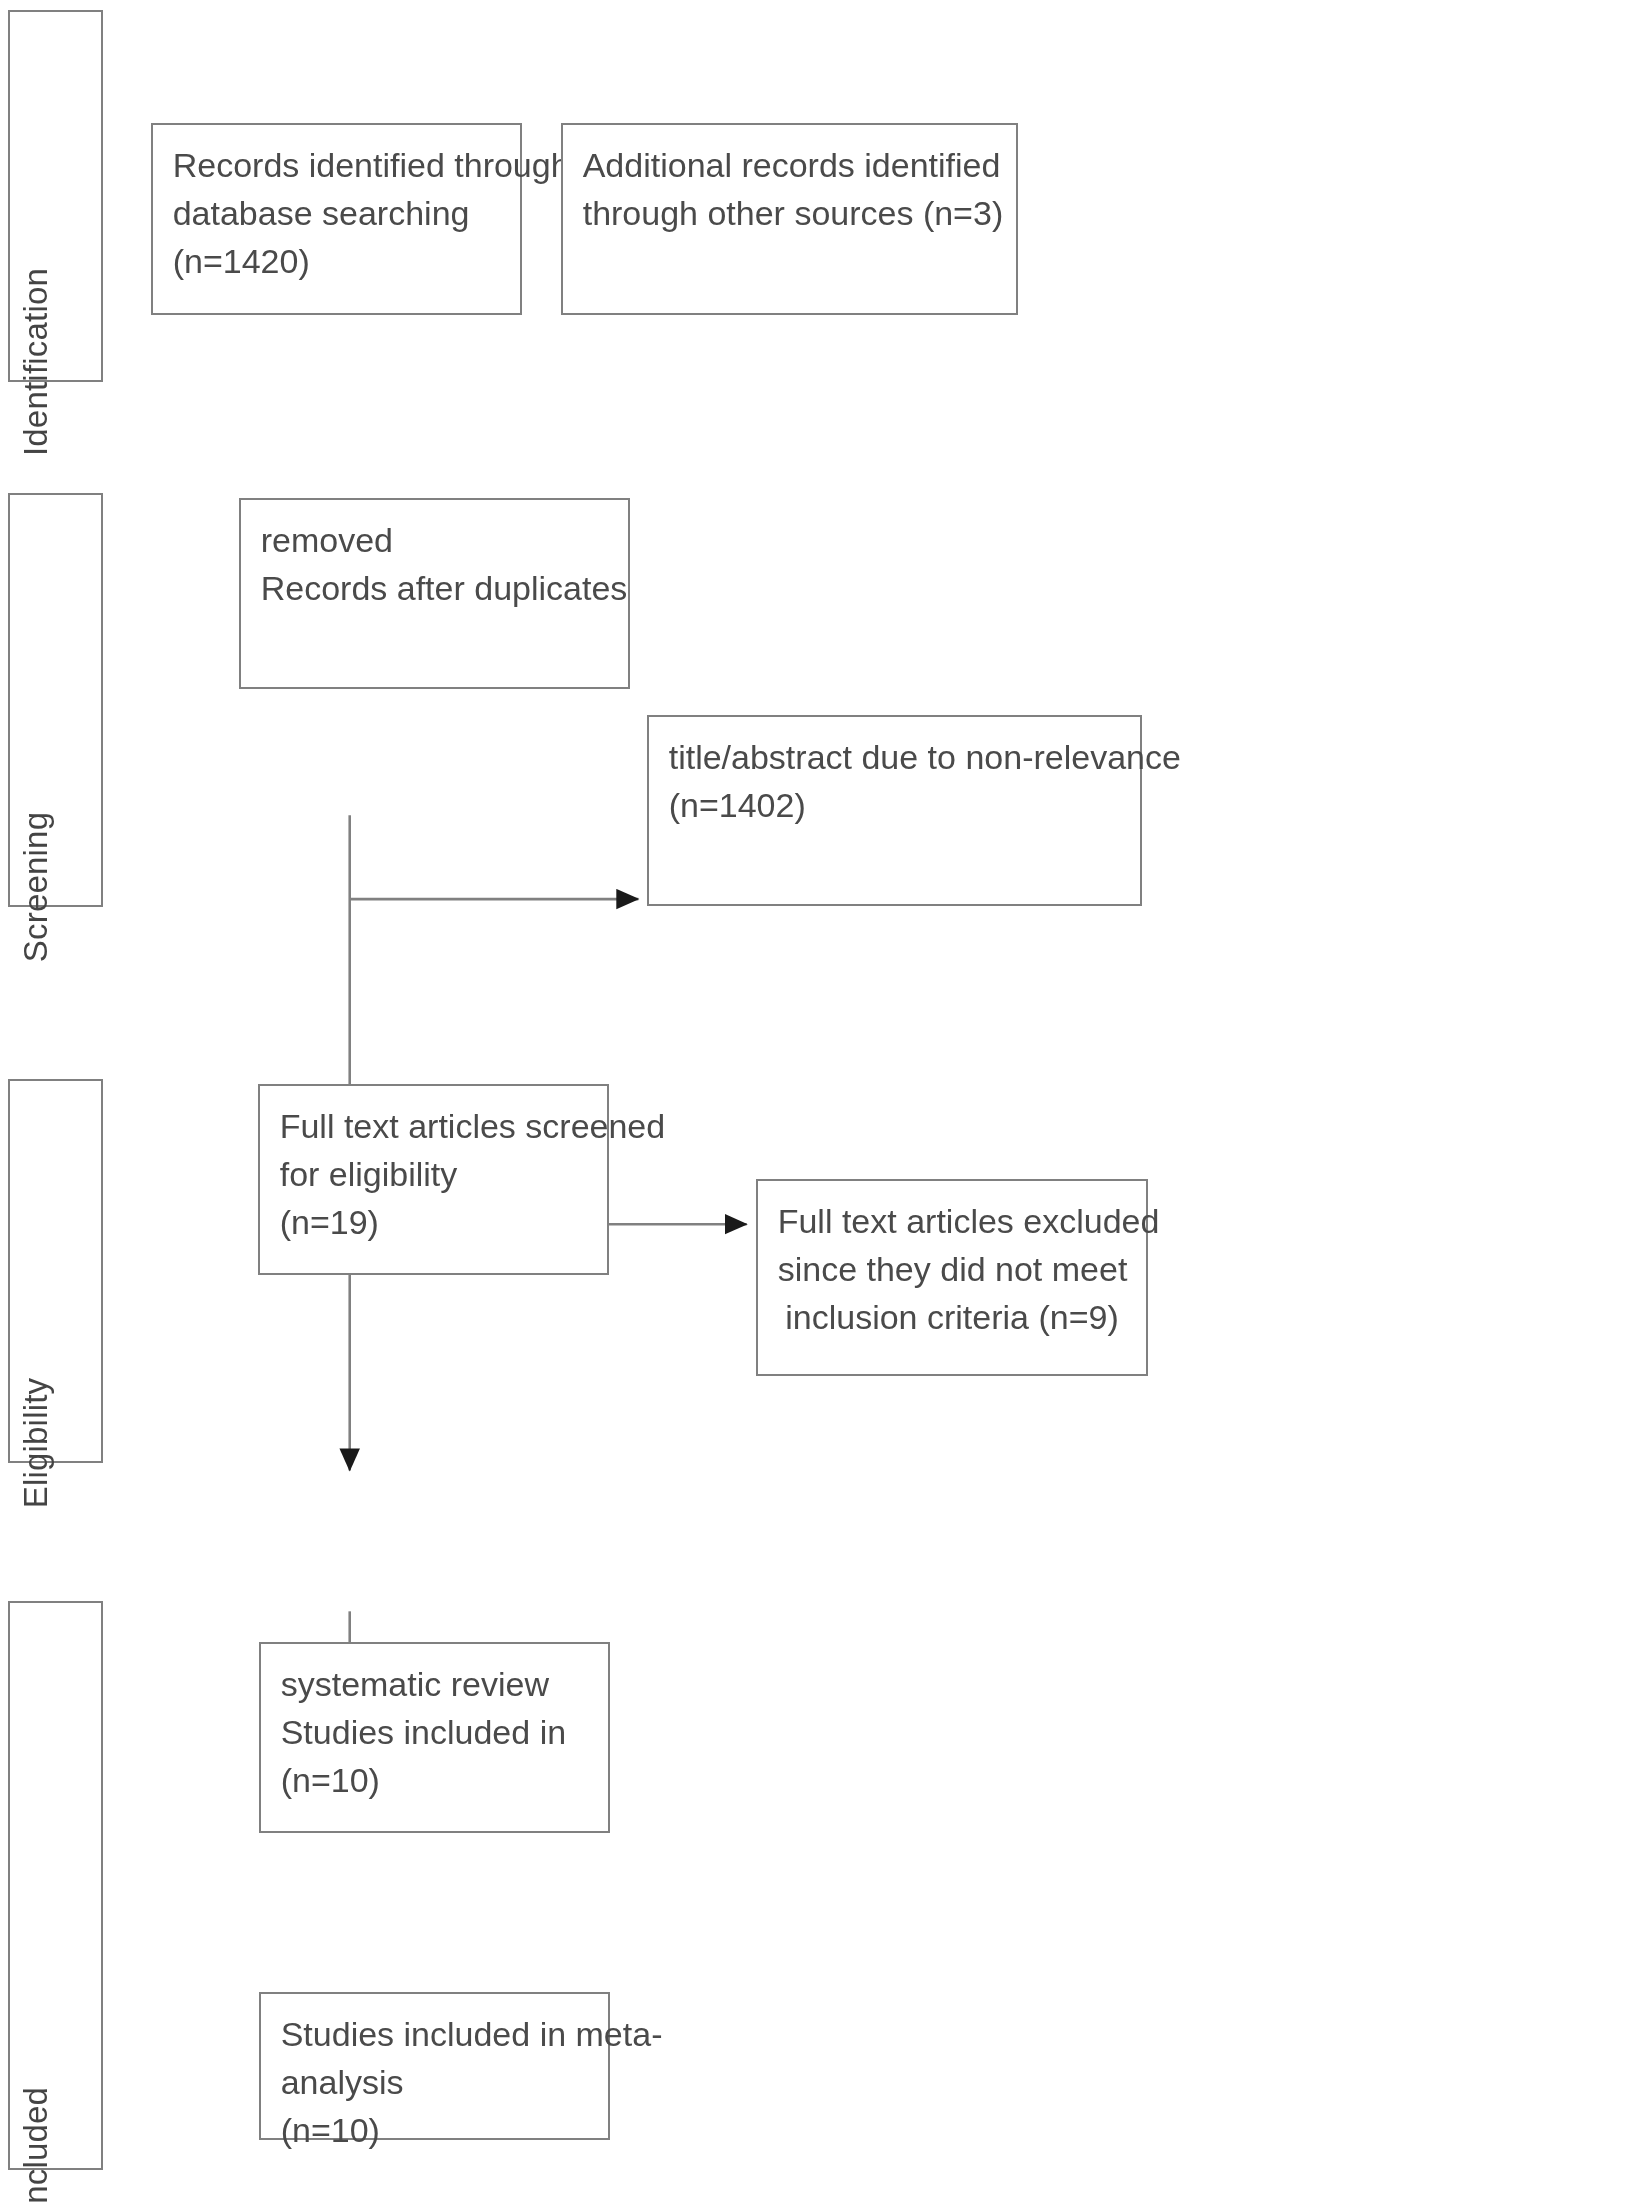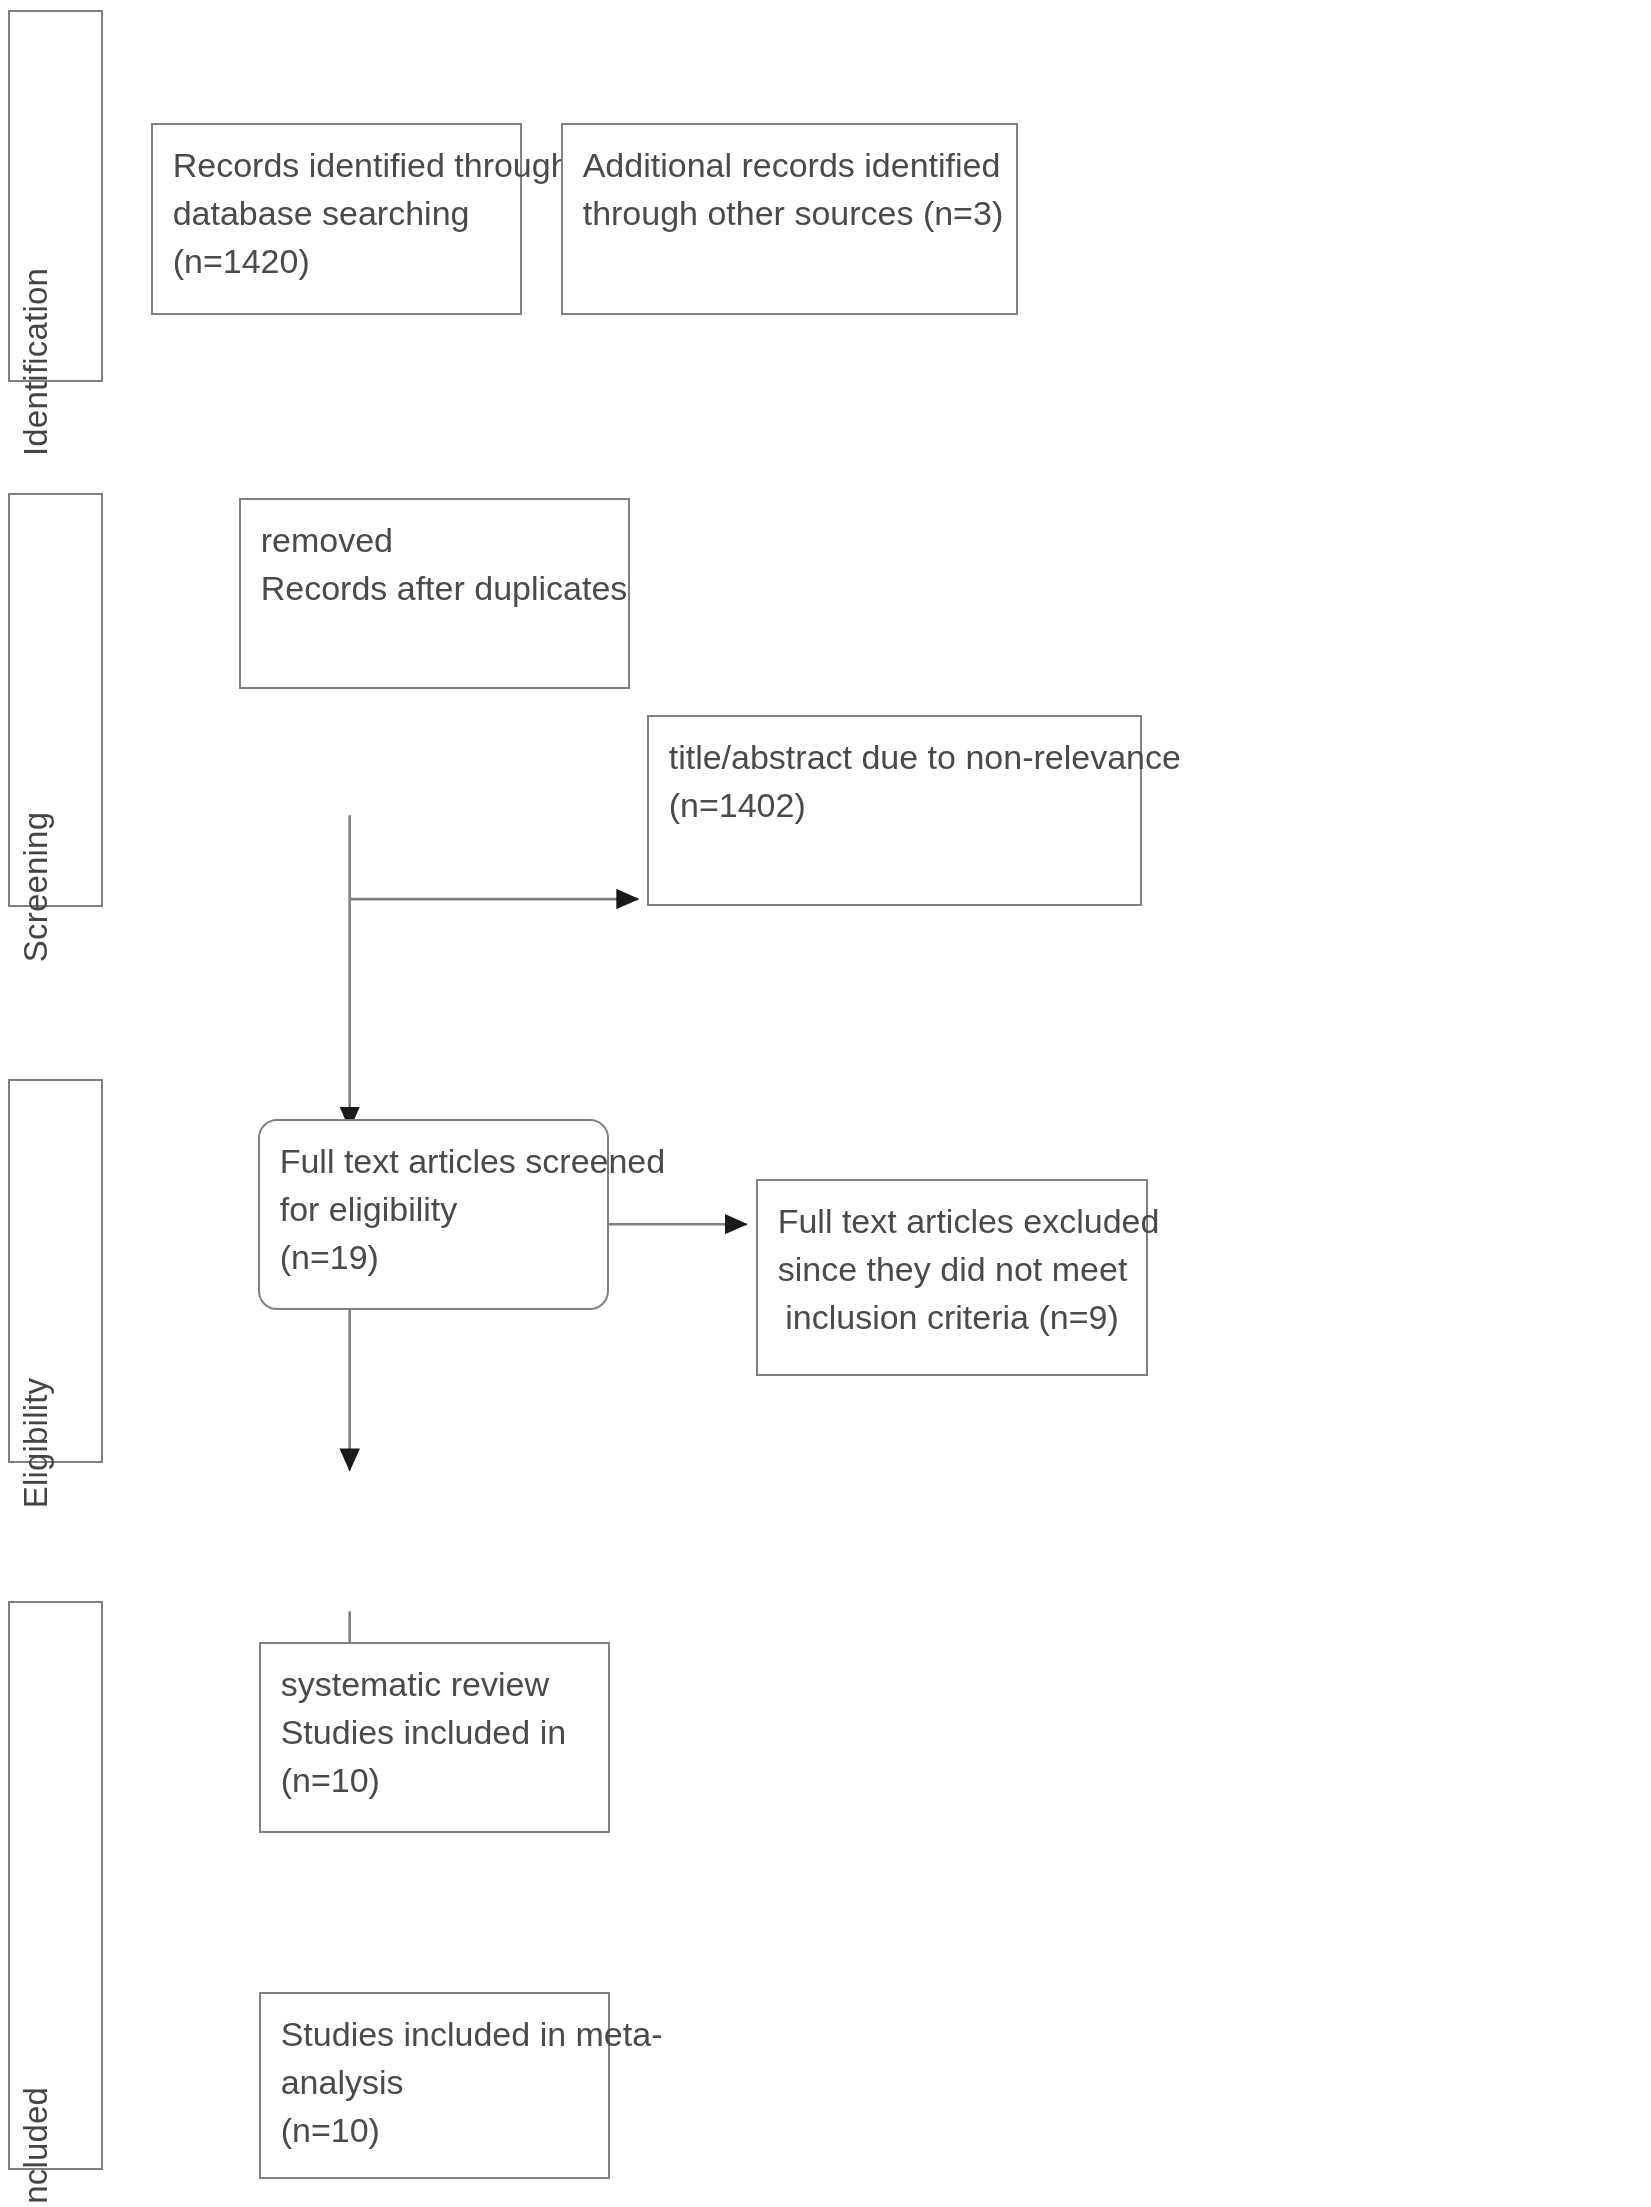--- a/index.html
+++ b/index.html
@@ -129,38 +129,38 @@
   <div class="node-box" style="left: 239px; top: 498px; width: 391px; height: 191px;">
     <div class="node-line">removed</div>
     <div class="node-line">Records after duplicates</div>
   </div>
 
   <div class="node-box" style="left: 647px; top: 715px; width: 495px; height: 191px;">
     <div class="node-line">title/abstract due to non-relevance</div>
     <div class="node-line">(n=1402)</div>
   </div>
 
-  <div class="node-box" style="left: 258px; top: 1119px; width: 351px; height: 191px; border-radius: 19px;">
+  <div class="node-box" style="left: 258px; top: 1084px; width: 351px; height: 191px;">
     <div class="node-line">Full text articles screened</div>
     <div class="node-line">for eligibility</div>
     <div class="node-line">(n=19)</div>
   </div>
 
   <div class="node-box" style="left: 756px; top: 1179px; width: 392px; height: 197px; text-align: center;">
     <div class="node-line">Full text articles excluded</div>
     <div class="node-line">since they did not meet</div>
     <div class="node-line">inclusion criteria (n=9)</div>
   </div>
 
   <div class="node-box" style="left: 259px; top: 1642px; width: 351px; height: 191px;">
     <div class="node-line">systematic review</div>
     <div class="node-line">Studies included in</div>
     <div class="node-line">(n=10)</div>
   </div>
 
-  <div class="node-box" style="left: 259px; top: 1992px; width: 351px; height: 187px;">
+  <div class="node-box" style="left: 259px; top: 1992px; width: 351px; height: 148px;">
     <div class="node-line">Studies included in meta-</div>
     <div class="node-line">analysis</div>
     <div class="node-line">(n=10)</div>
   </div>
 
 </div>
 
 
 </body></html>

